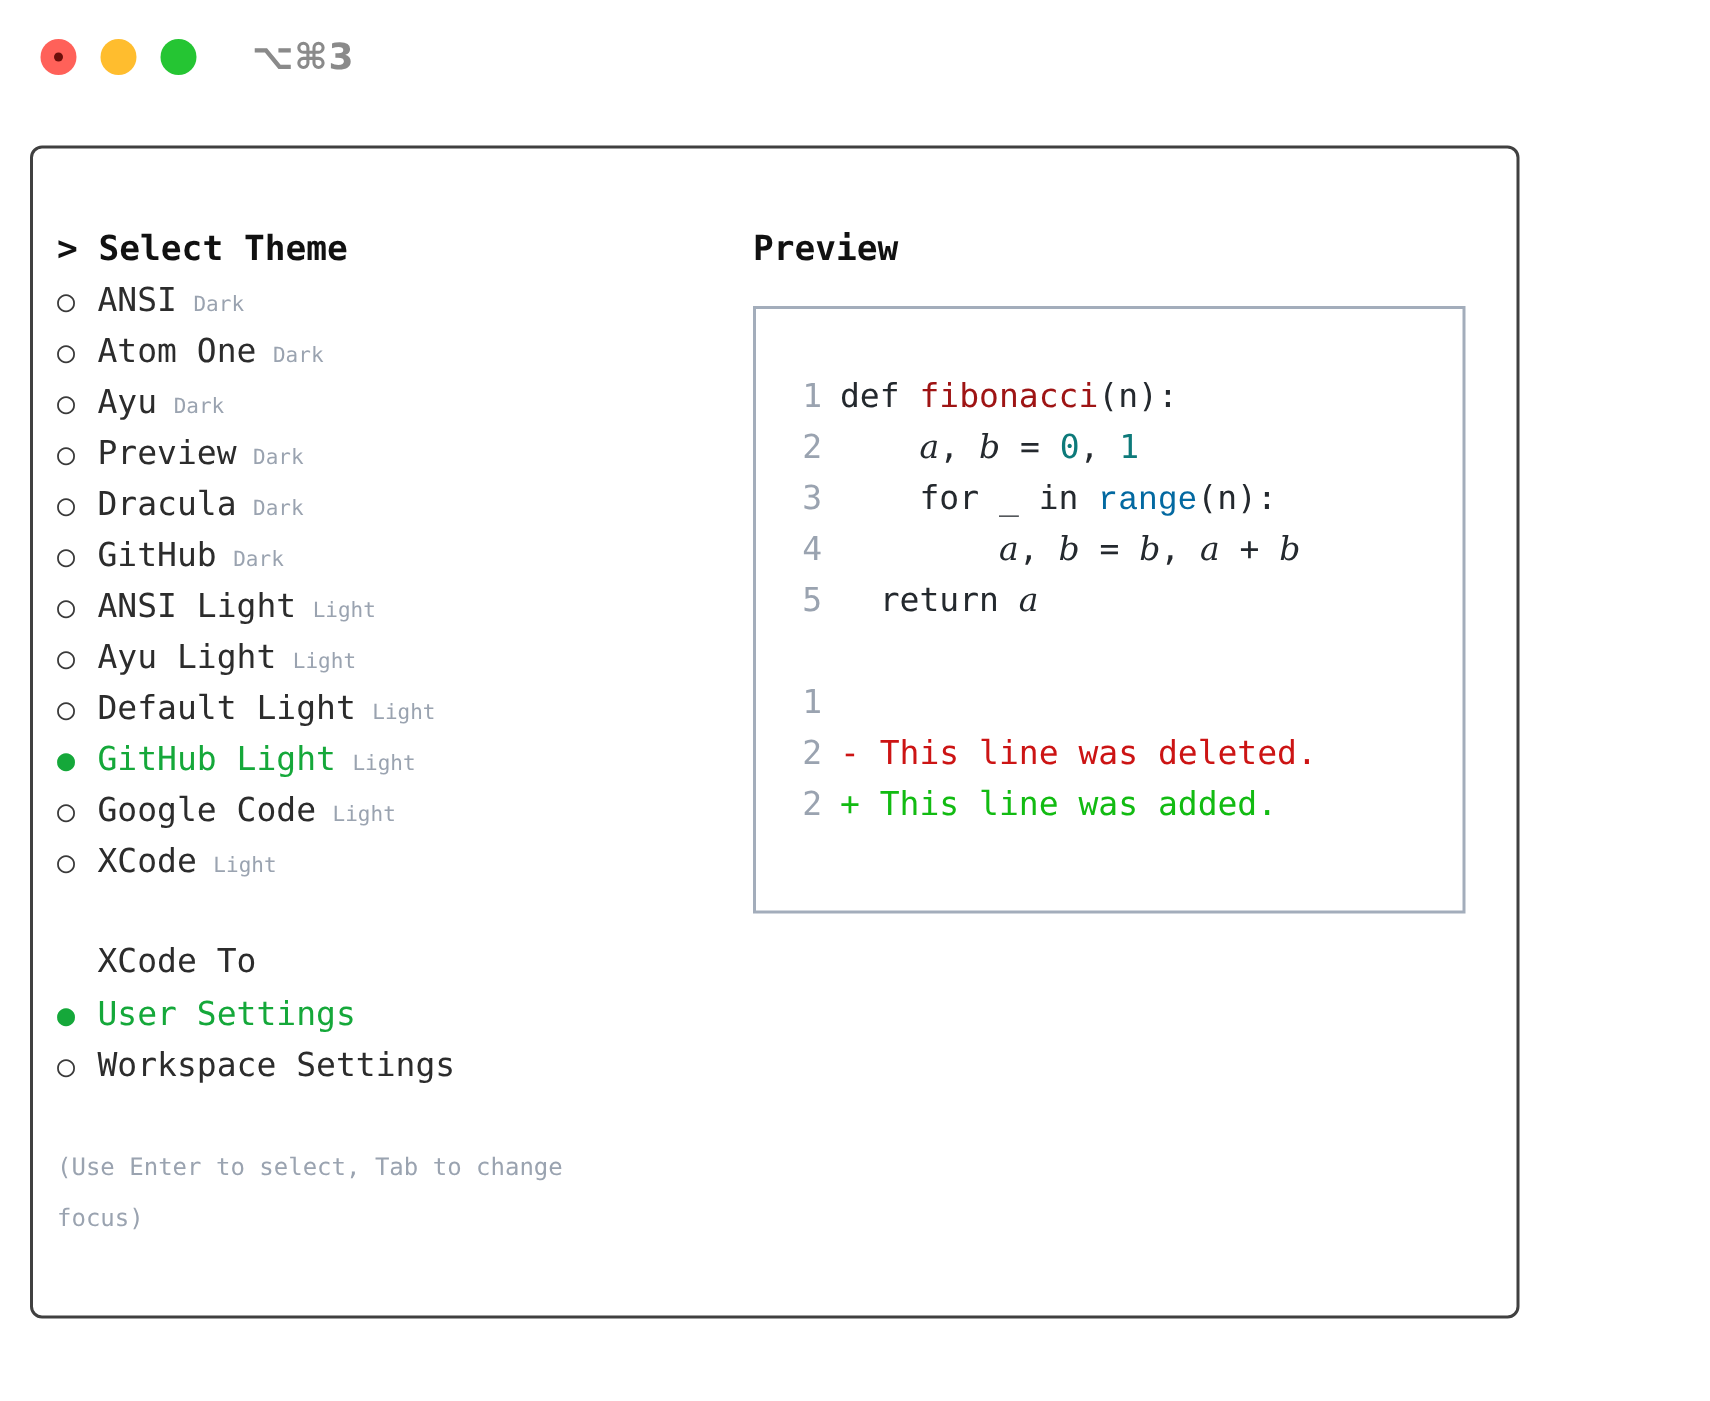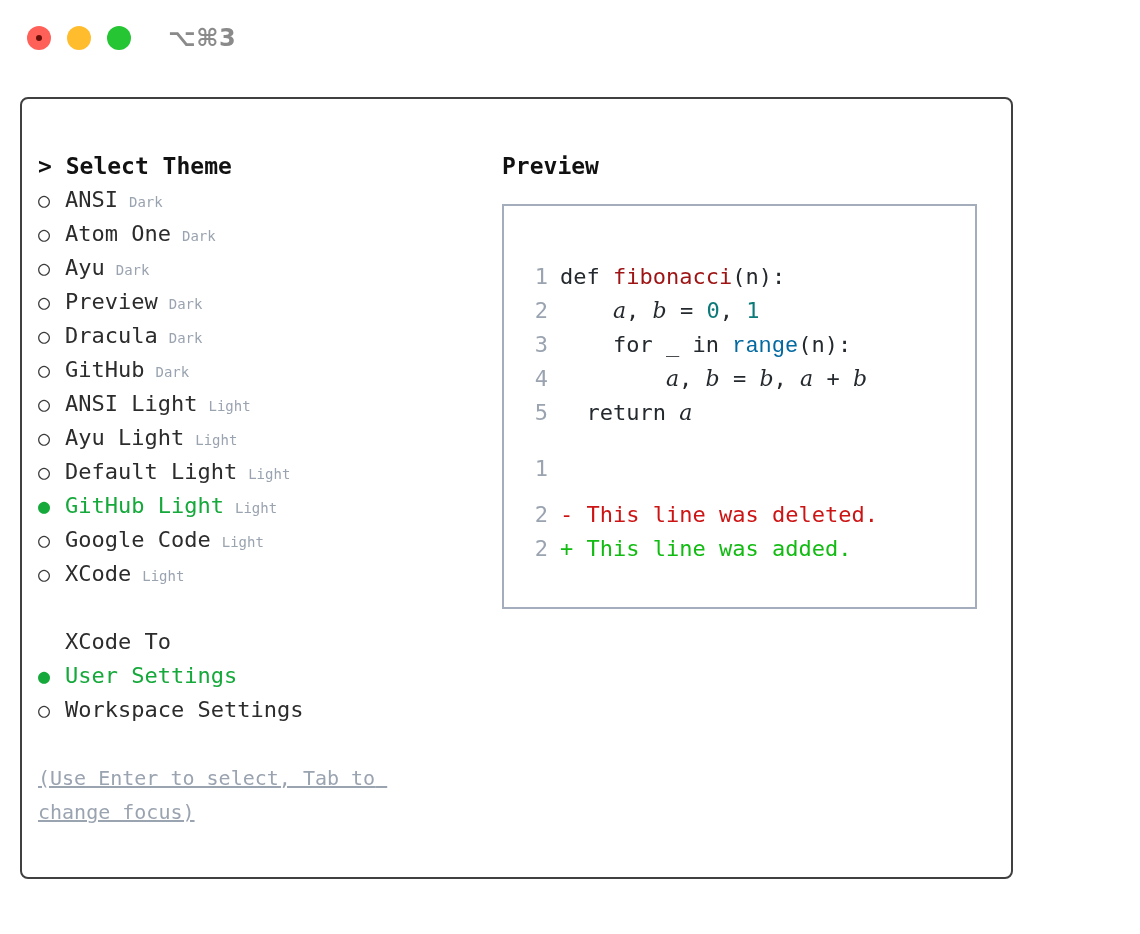--- a/index.html
+++ b/index.html
@@ -140,26 +140,25 @@
     font-size: 22px;
     color: #2c2c2c;
     line-height: 34px;
     padding-left: 27px;
     white-space: pre;
   }
   .spacer-row { height: 34px; }
 
   .hint {
     color: #9aa3b0;
-    font-size: 20px;
+    font-size: 16px;
     line-height: 34px;
     width: 400px;
     white-space: pre-wrap;
     word-break: break-word;
-    text-decoration: underline;
   }
 
   
   .right-col {
     position: absolute;
     left: 480px;
     top: 50px;
     width: 490px;
   }
 
@@ -199,21 +198,20 @@
     width: 30px;
     flex: 0 0 30px;
     text-align: right;
     color: #9aa3b0;
     font-size: 22px;
   }
   .code-text {
     padding-left: 12px;
     color: #24292e;
     white-space: pre;
-    margin-top: 12px;
   }
 
   .blank-line { height: 34px; }
   .tok-fn   { color: #9e1414; }
   .tok-num  { color: #0d7a7a; }
   .tok-kw   { color: #24292e; }
   .tok-call { color: #0369a1; font-family: Liberation Mono, monospace; }
   .tok-var  { color: #24292e; font-style: italic; font-family: "DejaVu Serif", "Liberation Serif", serif; }
   .tok-punc { color: #24292e; }
 

